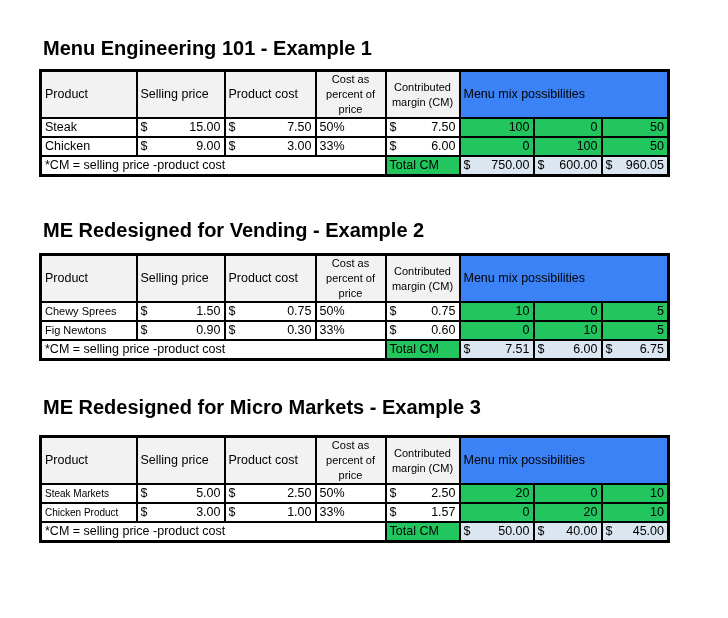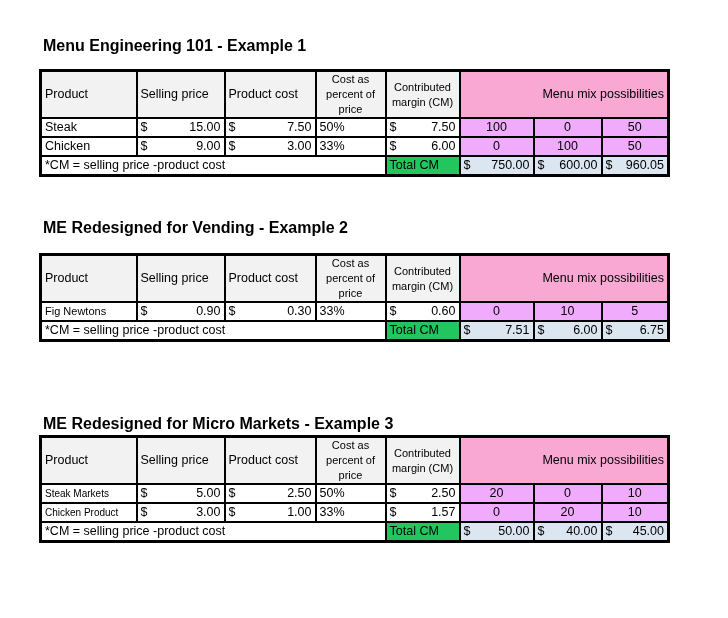--- a/index.html
+++ b/index.html
@@ -1,29 +1,29 @@
 <!DOCTYPE html>
 <html><head>
 <meta charset="utf-8">
 <style>
   html, body { margin: 0; padding: 0; background: #ffffff; }
   body { width: 728px; height: 618px; position: relative; overflow: hidden;
          font-family: "Liberation Sans", "DejaVu Sans", sans-serif; color: #000; }
-  .section-title { position: absolute; left: 43px; font-size: 16px; font-weight: bold; letter-spacing: 0; }
+  .section-title { position: absolute; left: 43px; font-size: 20px; font-weight: bold; letter-spacing: 0; }
   table.me { position: absolute; left: 39px; border-collapse: collapse;
              border: 3px solid #000; table-layout: fixed; font-size: 12.5px; }
   table.me td { border: 2px solid #000; padding: 0 3px; height: 17px; line-height: 15px;
                 white-space: nowrap; overflow: hidden; }
   table.me tr.hdr td { background: #f2f2f2; height: 44px; vertical-align: middle; }
   table.me tr.hdr td.small { font-size: 11px; line-height: 15px; text-align: center; white-space: normal; }
-  table.me tr.hdr td.mixhdr { background: #f9a8d4; text-align: right; }
+  table.me tr.hdr td.mixhdr { background: #3b82f6; text-align: left; }
   table.me tr.hdr td.lbl { font-size: 12.5px; }
   .num { text-align: left; }
   .cur { display: flex; justify-content: space-between; }
-  td.mix { background: #f0abfc; text-align: center; margin-top: 46px; }
+  td.mix { background: #22c55e; text-align: right; margin-top: 46px; }
   td.tot { background: #dce6f1; }
   td.totlbl { background: #22c55e; margin-left: 15px; }
   td.foot { }
   .sm-prod { font-size: 11px; }
   .xs-prod { font-size: 10px; }
   col.c1 { width: 96px; } col.c2 { width: 88px; } col.c3 { width: 91px; }
   col.c4 { width: 70px; } col.c5 { width: 74px; } col.c6 { width: 74px; }
   col.c7 { width: 68px; } col.c8 { width: 67px; }
 </style>
 </head>
@@ -140,20 +140,45 @@
   <tbody>
       <tr class="hdr">
     <td class="lbl">Product</td>
     <td class="lbl">Selling price</td>
     <td class="lbl">Product cost</td>
     <td class="small">Cost as percent of price</td>
     <td class="small">Contributed margin (CM)</td>
     <td class="mixhdr" colspan="3">Menu mix possibilities</td>
   </tr>
   <tr>
+    <td class="sm-prod">Chewy Sprees</td>
+    <td>
+          <div class="cur">
+            <span>$</span>
+            <span>1.50</span>
+          </div>
+        </td>
+    <td>
+          <div class="cur">
+            <span>$</span>
+            <span>0.75</span>
+          </div>
+        </td>
+    <td class="num">50%</td>
+    <td>
+          <div class="cur">
+            <span>$</span>
+            <span>0.75</span>
+          </div>
+        </td>
+    <td class="mix">10</td>
+    <td class="mix">0</td>
+    <td class="mix">5</td>
+  </tr>
+  <tr>
     <td class="sm-prod">Fig Newtons</td>
     <td>
           <div class="cur">
             <span>$</span>
             <span>0.90</span>
           </div>
         </td>
     <td>
           <div class="cur">
             <span>$</span>
@@ -189,21 +214,21 @@
     <td class="tot">
           <div class="cur">
             <span>$</span>
             <span>6.75</span>
           </div>
         </td>
   </tr>
 </tbody>
   </table>
 
-<div class="section-title" style="top:396px;margin-top:19px;">ME Redesigned for Micro Markets - Example 3</div>
+<div class="section-title" style="top:396px;">ME Redesigned for Micro Markets - Example 3</div>
 <table class="me" style="top:435px;">
   <colgroup>
       <col class="c1">
       <col class="c2">
       <col class="c3">
       <col class="c4">
       <col class="c5">
       <col class="c6">
       <col class="c7">
       <col class="c8">

